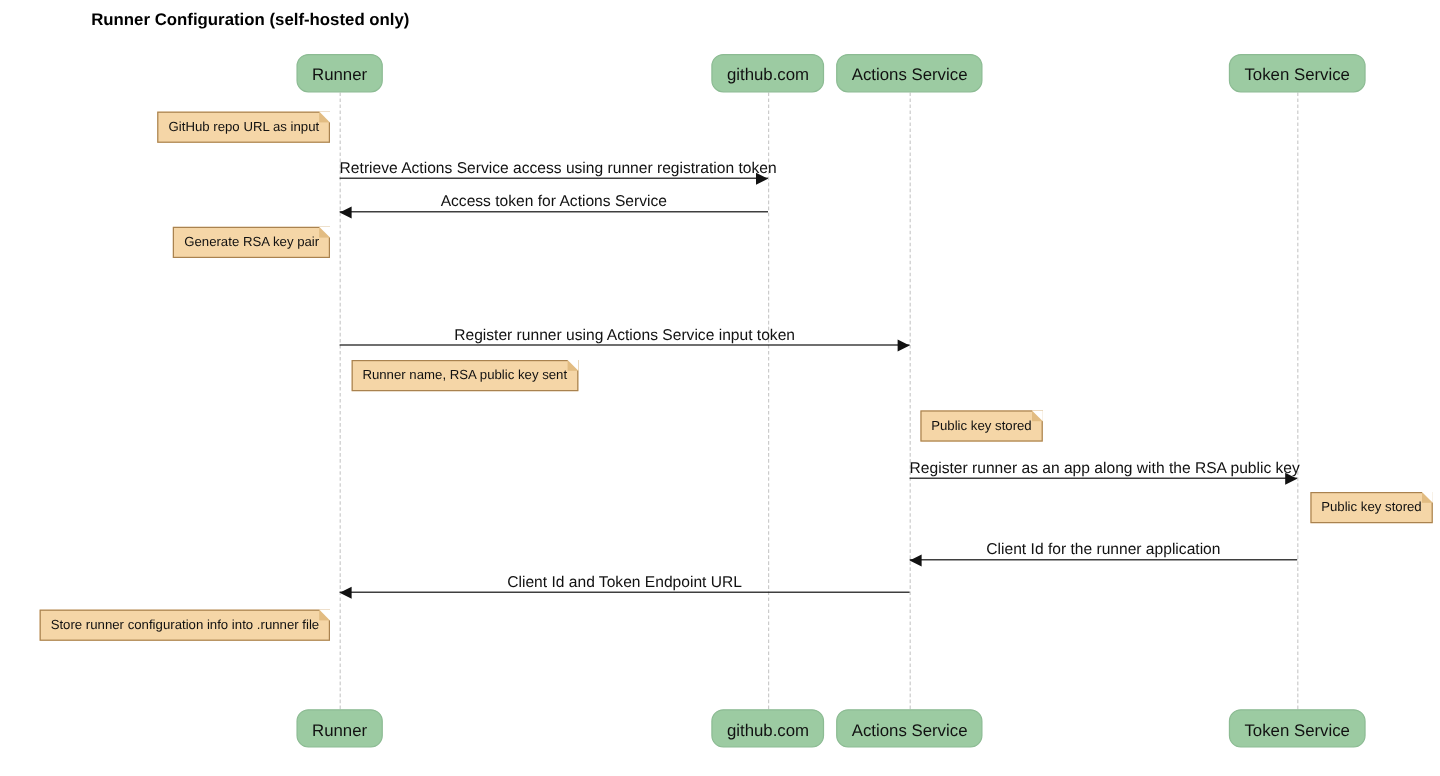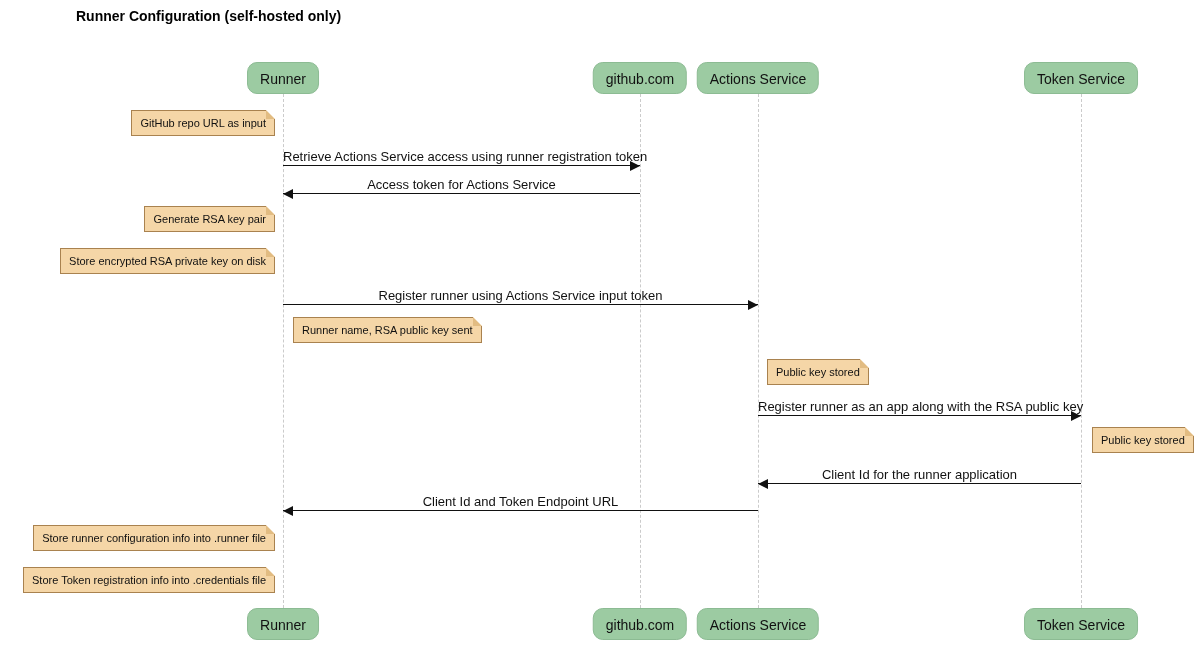--- a/index.html
+++ b/index.html
@@ -6,21 +6,21 @@
   .canvas{
     position:relative;width:1200px;height:647px;
     background:var(--background,#fff);
     font-family:"Liberation Sans",sans-serif;
     overflow:hidden;
   }
   .title{
     position:absolute;left:76px;right:0;top:8px;
     text-align:left;font-weight:bold;font-size:14px;color:#000;
   }
-  .layer{position:absolute;inset:0;margin-top:17px;}
+  .layer{position:absolute;inset:0;}
   .lifeline{position:absolute;width:0;border-left:1px dashed var(--lifeline,#ccc);}
   .participant{
     position:absolute;transform:translateX(-50%);
     height:32px;line-height:32px;padding:0 12px;
     background:var(--participant_fill,#9CCBA2);
     border:1px solid var(--participant_border,#8CBB93);
     border-radius:10px;font-size:14px;color:#111;white-space:nowrap;
     box-sizing:border-box;
   }
   .msg-line{position:absolute;height:0;border-top:1px solid var(--arrow,#111);}
@@ -74,20 +74,18 @@
       <div class="msg-label" style="left: 758px; width: 323px; top: 382px;">Register runner as an app along with the RSA public key</div>
       <div class="arrowhead arrowhead-right" style="left: 1071px; top: 394px;"></div>
       <div class="msg-line" style="left: 758px; width: 323px; top: 466px;"></div>
       <div class="msg-label" style="left: 758px; width: 323px; top: 450px;">Client Id for the runner application</div>
       <div class="arrowhead arrowhead-left" style="left: 758px; top: 462px;"></div>
       <div class="msg-line" style="left: 283px; width: 475px; top: 493px;"></div>
       <div class="msg-label" style="left: 283px; width: 475px; top: 477px;">Client Id and Token Endpoint URL</div>
       <div class="arrowhead arrowhead-left" style="left: 283px; top: 489px;"></div>
       <div class="note" style="top: 93px; right: 925px;"><span>GitHub repo URL as input</span><div class="fold"></div></div>
       <div class="note" style="top: 189px; right: 925px;"><span>Generate RSA key pair</span><div class="fold"></div></div>
-      <div class="note" style="top: 231px; right: 925px;"><span>Store encrypted RSA private key on disk</span><div class="fold"></div></div>
       <div class="note" style="top: 300px; left: 293px;"><span>Runner name, RSA public key sent</span><div class="fold"></div></div>
       <div class="note" style="top: 342px; left: 767px;"><span>Public key stored</span><div class="fold"></div></div>
       <div class="note" style="top: 410px; left: 1092px;"><span>Public key stored</span><div class="fold"></div></div>
       <div class="note" style="top: 508px; right: 925px;"><span>Store runner configuration info into .runner file</span><div class="fold"></div></div>
-      <div class="note" style="top: 550px; right: 925px;"><span>Store Token registration info into .credentials file</span><div class="fold"></div></div>
     </div>
 </div>
 
 </body></html>

